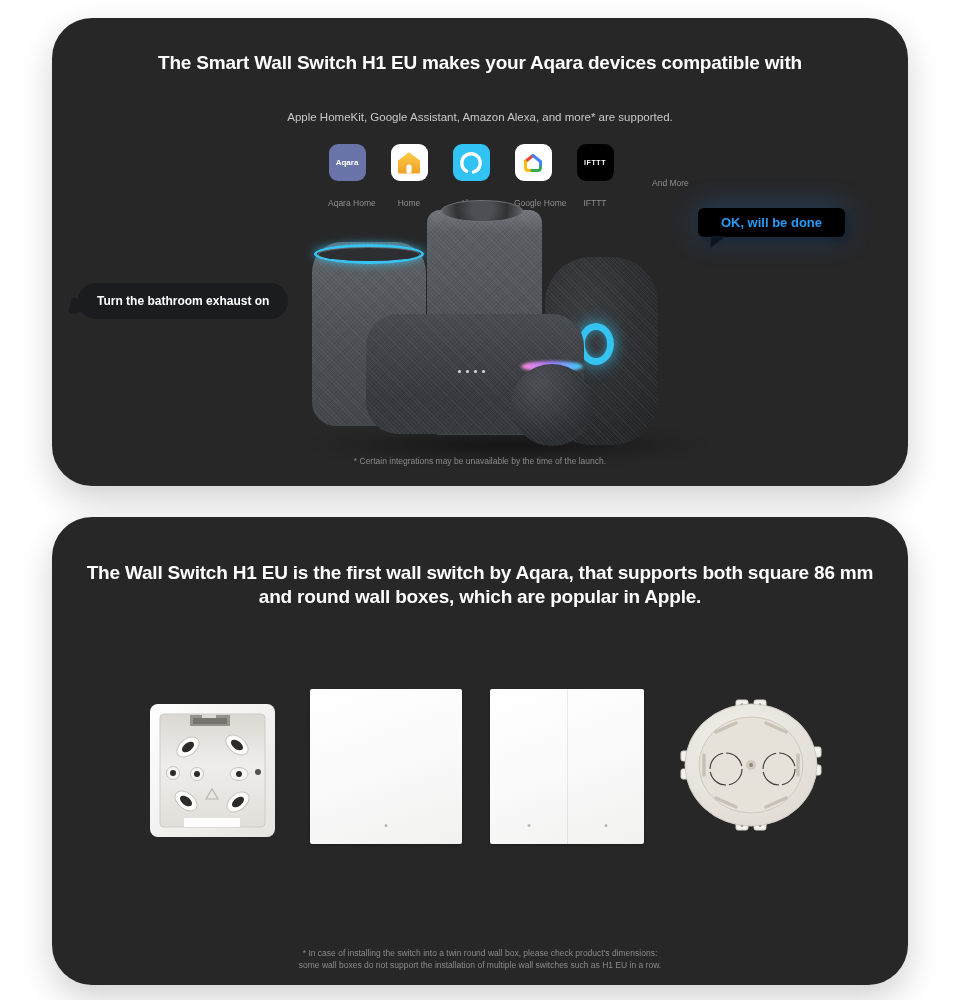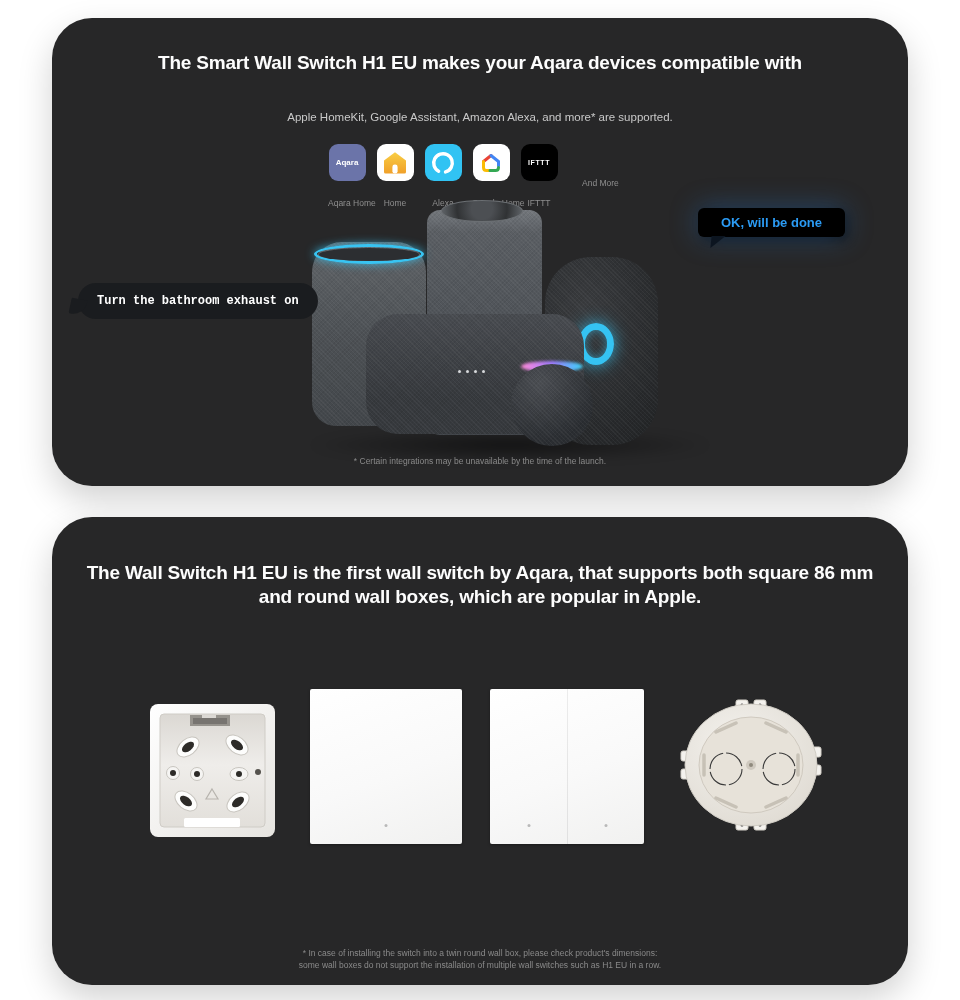--- a/index.html
+++ b/index.html
@@ -8,21 +8,21 @@
   .panel { position:absolute; left:52px; width:856px; height:468px; background:#272728; border-radius:40px; overflow:hidden; box-shadow:0 14px 34px rgba(0,0,0,.18); }
   #panel1 { top:18px; }
   #panel2 { top:517px; }
 
   .heading { position:absolute; left:0; right:0; text-align:center; color:#fdfdfd; font-size:19px; font-weight:700; line-height:24px; letter-spacing:-0.2px; white-space:nowrap; }
   #panel1 .heading { top:33px; }
   #panel2 .heading { top:44px; }
 
   .subtext { position:absolute; top:93px; left:0; right:0; text-align:center; color:#c9c9c9; font-size:11.5px; }
 
-  .icons-row { position:absolute; top:126px; left:276px; display:flex; gap:10px; align-items:flex-start; }
+  .icons-row { position:absolute; top:126px; left:276px; display:flex; gap:24px; align-items:flex-start; }
   .app { width:38px; text-align:center; }
   .app-icon { width:37px; height:37px; border-radius:9px; display:flex; align-items:center; justify-content:center; margin:0 auto; }
   .app-icon.aqara { background:#6b74a9; color:#fff; font-size:8px; font-weight:700; }
   .app-icon.white { background:#ffffff; }
   .app-icon.alexa { background:#31c3f3; }
   .app-icon.ifttt { background:#000; color:#fff; font-size:7px; font-weight:700; letter-spacing:.6px; }
   .app-label { margin-top:17px; font-size:8.5px; color:#8f8f8f; white-space:nowrap; }
   .and-more { align-self:center; margin-left:14px; margin-bottom:14px; font-size:8.5px; color:#8f8f8f; white-space:nowrap;margin-top:28px; }
 
   
@@ -43,21 +43,21 @@
   .spk-max { left:66px; top:114px; width:218px; height:120px; border-radius:32px; background:linear-gradient(180deg,#484b50,#36393d 70%); z-index:6; }
   .spk-dots { left:158px; top:170px; width:34px; display:flex; gap:5px; z-index:7; }
   .spk-dots i { width:3px; height:3px; border-radius:50%; background:#d7d9db; }
   .spk-mini-glow { left:221px; top:161px; width:62px; height:11px; border-radius:50%; background:linear-gradient(90deg,#ff8ad8,#9f7bff,#3ad4f7); filter:blur(1.5px); z-index:8; }
   .spk-mini { left:211px; top:164px; width:82px; height:82px; border-radius:50%; background:radial-gradient(100% 100% at 35% 22%, #4b4e53, #2b2e32 72%); z-index:9; }
 
   
   .bubble { position:absolute; background:#1a1c1f; color:#ffffff; font-weight:700; font-size:12px; border-radius:19px; padding:0 19px; height:38px; line-height:38px; white-space:nowrap; z-index:10; }
   .bubble::before { content:""; position:absolute; left:-8px; bottom:4px; width:16px; height:16px; background:#1a1c1f; border-radius:2px 0 16px 2px; transform:rotate(12deg); }
   .bubble-1 { left:26px; top:189px; }
-  .bubble-2 { left:26px; top:265px; height:36px; line-height:36px;font-family:Liberation Mono, monospace; }
+  .bubble-2 { left:26px; top:265px; height:36px; line-height:36px; }
   .bubble-ok { position:absolute; right:63px; top:190px; background:#000000; color:#2b9bf4; font-weight:700; font-size:13px; border-radius:6px; height:29px; line-height:29px; padding:0 23px; white-space:nowrap; z-index:10;
      box-shadow:0 0 28px rgba(33,130,230,.35), 4px 4px 10px rgba(0,0,0,.45); }
   .bubble-ok::before { content:""; position:absolute; left:13px; bottom:-11px; width:0; height:0; border-top:12px solid #0c1520; border-right:14px solid transparent; transform:skewX(-6deg); }
 
   .footnote { position:absolute; left:0; right:0; text-align:center; font-size:8.5px; line-height:12px; color:#8a8a8a; }
   #panel1 .footnote { top:437px; }
   #panel2 .footnote { top:430px; }
 
   
   .product { position:absolute; }

